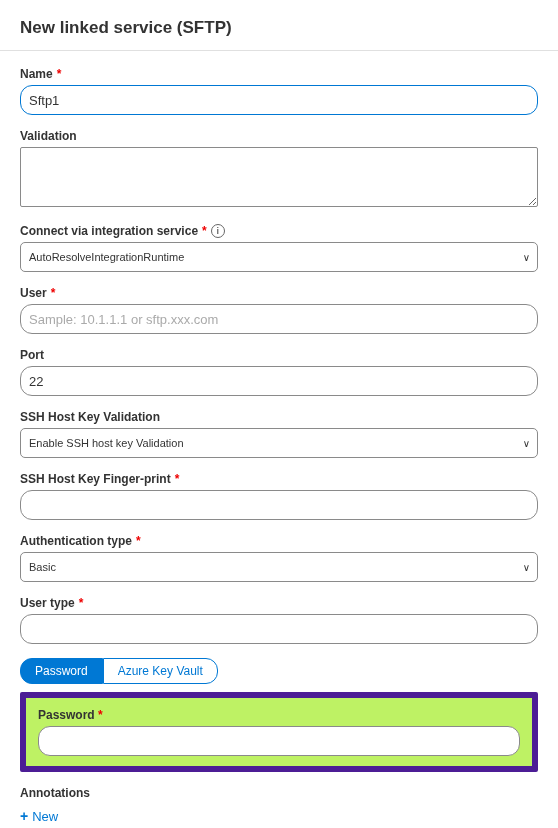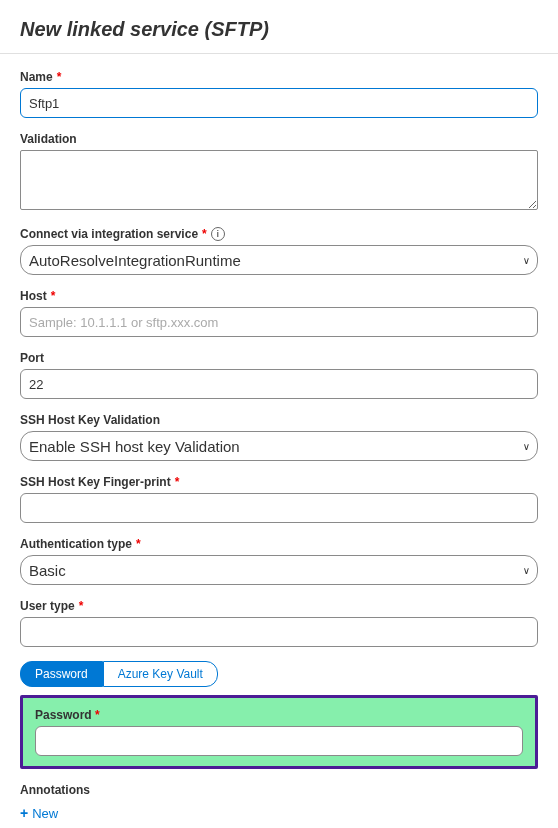--- a/index.html
+++ b/index.html
@@ -16,24 +16,23 @@
       width: 558px;
       min-height: 828px;
       display: flex;
       flex-direction: column;
     }
     .panel-header {
       padding: 18px 20px 12px 20px;
       border-bottom: 1px solid #e0e0e0;
     }
     .panel-header h2 {
-      font-size: 20px;
+      font-size: 17px;
       font-weight: 600;
       color: #333;
-      font-style: italic;
     }
     .panel-content {
       flex: 1;
       overflow-y: auto;
       padding: 16px 20px;
     }
     .form-group {
       margin-bottom: 14px;
     }
     .form-label {
@@ -57,21 +56,21 @@
       border: 1px solid #666;
       border-radius: 50%;
       font-size: 9px;
       color: #666;
       cursor: pointer;
     }
     .form-input {
       width: 100%;
       height: 30px;
       border: 1px solid #8a8a8a;
-      border-radius: 6px;
+      border-radius: 12px;
       padding: 4px 8px;
       font-size: 13px;
       color: #333;
       outline: none;
     }
     .form-input.active-border {
       border-color: #0078d4;
       border-width: 1px;
     }
     .form-input::placeholder {
@@ -89,23 +88,23 @@
       outline: none;
     }
     .form-select-wrapper {
       position: relative;
       width: 100%;
     }
     .form-select {
       width: 100%;
       height: 30px;
       border: 1px solid #8a8a8a;
-      border-radius: 13px;
+      border-radius: 5px;
       padding: 4px 8px;
-      font-size: 15px;
+      font-size: 11px;
       color: #333;
       background: #fff;
       appearance: none;
       -webkit-appearance: none;
       cursor: pointer;
       outline: none;
       padding-right: 28px;
     }
     .select-chevron {
       position: absolute;
@@ -152,22 +151,22 @@
       border: none;
       cursor: pointer;
       font-size: 13px;
       padding: 4px 0;
     }
     .new-btn .plus {
       font-size: 14px;
       font-weight: 700;
     }
     .password-section {
-      background: #86efac;
-      border: 3px solid #4c1d95;
+      background: #bef264;
+      border: 6px solid #4c1d95;
       border-radius: 2px;
       padding: 10px 12px;
       margin-top: 0;
     }
     .password-label {
       font-size: 12px;
       font-weight: 600;
       margin-bottom: 4px;
       color: #333;
     }
@@ -206,21 +205,21 @@
       <div class="form-select-wrapper">
         <select class="form-select">
           <option>AutoResolveIntegrationRuntime</option>
         </select>
         <span class="select-chevron">∨</span>
       </div>
     </div>
 
     <div class="form-group">
       <div class="form-label">
-        <span>Host</span>
+        <span>User</span>
         <span class="required">*</span>
       </div>
       <input class="form-input" type="text" placeholder="Sample: 10.1.1.1 or sftp.xxx.com" style="">
     </div>
 
     <div class="form-group">
       <div class="form-label">
         <span>Port</span>
       </div>
       <input class="form-input" type="text" value="22" style="">

